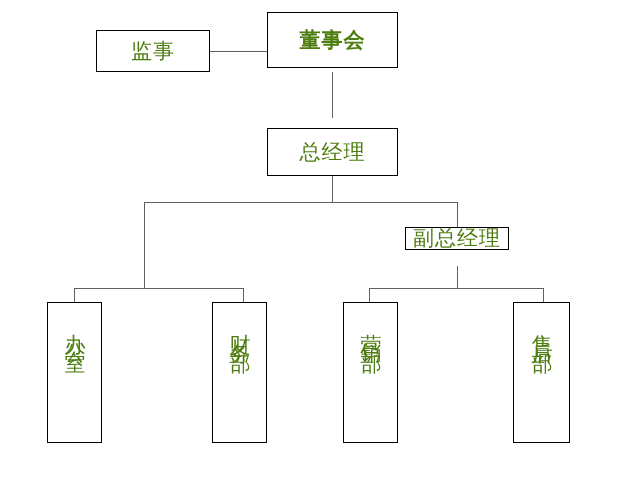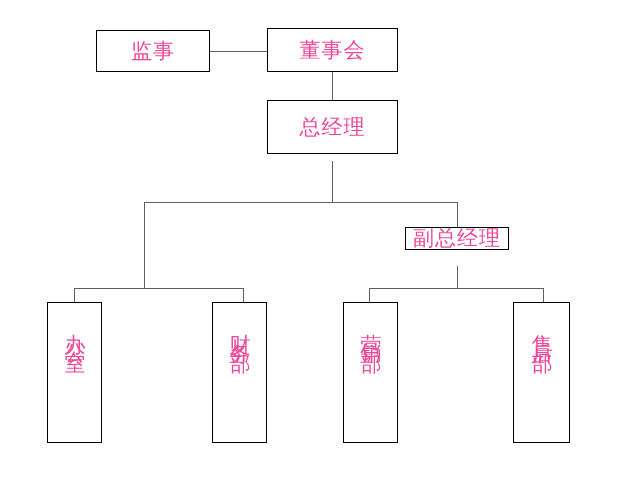--- a/index.html
+++ b/index.html
@@ -24,21 +24,21 @@
     display: flex;
     justify-content: center;
   }
   .node.horiz {
     align-items: center;
   }
   .node.vert {
     align-items: flex-start;
   }
   .node-label {
-    color: #ec4899;
+    color: #4d7c0f;
     line-height: 1.0;
     white-space: pre;
     text-align: center;
   }
   .node.horiz .node-label {
     font-size: 21px;
     letter-spacing: 1px;
   }
   .node.vert .node-label {
     font-size: 21px;
@@ -78,25 +78,25 @@
   <div class="conn v" style="left:457px; top:266px; height:22px;"></div>
 
   <div class="conn h" style="left:369px; top:288px; width:175px;"></div>
   <div class="conn v" style="left:369px; top:288px; height:14px;"></div>
   <div class="conn v" style="left:543px; top:288px; height:14px;"></div>
 
   <div class="node horiz" style="left:96px; top:30px; width:114px; height:42px;">
     <span class="node-label">监事</span>
   </div>
 
-  <div class="node horiz" style="left:267px; top:28px; width:131px; height:44px;">
+  <div class="node horiz" style="left:267px; top:12px; width:131px; height:56px;font-weight:bold;">
     <span class="node-label">董事会</span>
   </div>
 
-  <div class="node horiz" style="left:267px; top:100px; width:131px; height:54px;">
+  <div class="node horiz" style="left:267px; top:128px; width:131px; height:48px;">
     <span class="node-label">总经理</span>
   </div>
 
   <div class="node horiz" style="left:405px; top:227px; width:104px; height:23px;">
     <span class="node-label">副总经理</span>
   </div>
 
   <div class="node vert" style="left:47px; top:302px; width:55px; height:141px;">
     <span class="node-label">办公室</span>
   </div>

